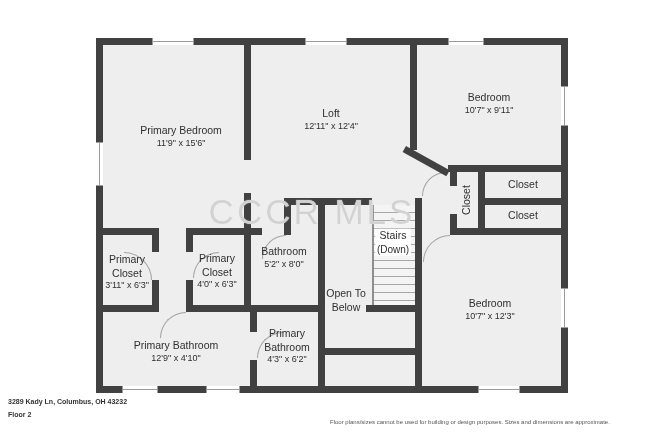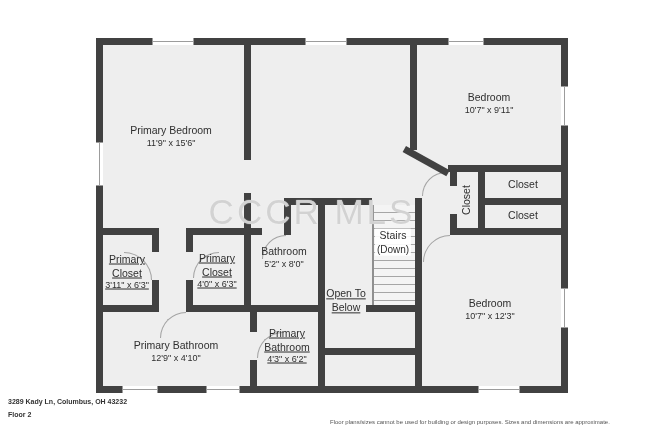--- a/index.html
+++ b/index.html
@@ -21,21 +21,21 @@
   .stairs{position:absolute;left:372px;top:205px;width:43px;height:100px;z-index:1;
           box-sizing:border-box;border-left:2px solid #8f8f8f;
           background:repeating-linear-gradient(to bottom,#f4f4f4 0 7px,#a6a6a6 7px 8px);}
   
   .arc{position:absolute;z-index:1;box-sizing:border-box;}
   .arc-tl{border-top:1px solid #a3a3a3;border-left:1px solid #a3a3a3;border-radius:100% 0 0 0;}
   .arc-tr{border-top:1px solid #a3a3a3;border-right:1px solid #a3a3a3;border-radius:0 100% 0 0;}
   
   .room-label{position:absolute;transform:translate(-50%,-50%);text-align:center;
               color:#2f2f2f;z-index:5;line-height:1.3;white-space:nowrap;}
-  .room-label.wrap{white-space:normal;text-decoration:underline;}
+  .room-label.wrap{white-space:normal;}
   .rname{font-size:10.5px;}
   .rdims{font-size:9px;}
   .rot{transform:translate(-50%,-50%) rotate(-90deg);}
   .stairs-label{background:rgba(255,255,255,.92);padding:0 2px;}
   .stairs-label .rdims{font-size:10px;}
   
   .watermark{position:absolute;left:312px;top:212px;transform:translate(-50%,-50%);
              font-size:35px;letter-spacing:3px;color:rgba(204,204,204,.88);
              text-shadow:0 0 1px #fff;z-index:6;}
   
@@ -91,23 +91,27 @@
   <div class="win-v" style="left:561px;top:288px;height:40px"></div>
 
   <div class="arc arc-tr" style="left:124px;top:252px;width:28px;height:28px"></div>
   <div class="arc arc-tl" style="left:193px;top:252px;width:26px;height:26px"></div>
   <div class="arc arc-tl" style="left:262px;top:235px;width:24px;height:24px"></div>
   <div class="arc arc-tl" style="left:160px;top:312px;width:26px;height:26px"></div>
   <div class="arc arc-tl" style="left:423px;top:235px;width:27px;height:27px"></div>
   <div class="arc arc-tl" style="left:422px;top:172px;width:24px;height:24px"></div>
   <div class="arc arc-tl" style="left:257px;top:332px;width:26px;height:26px"></div>
 
-  <div class="room-label" style="left:171px;top:137px">
+  <div class="room-label" style="left:181px;top:137px">
     <div class="rname">Primary Bedroom</div>
     <div class="rdims">11'9" x 15'6"</div>
+  </div>
+  <div class="room-label" style="left:331px;top:120px">
+    <div class="rname">Loft</div>
+    <div class="rdims">12'11" x 12'4"</div>
   </div>
   <div class="room-label" style="left:489px;top:104px">
     <div class="rname">Bedroom</div>
     <div class="rdims">10'7" x 9'11"</div>
   </div>
   <div class="room-label" style="left:523px;top:185px">
     <div class="rname">Closet</div>
   </div>
   <div class="room-label" style="left:523px;top:216px">
     <div class="rname">Closet</div>

